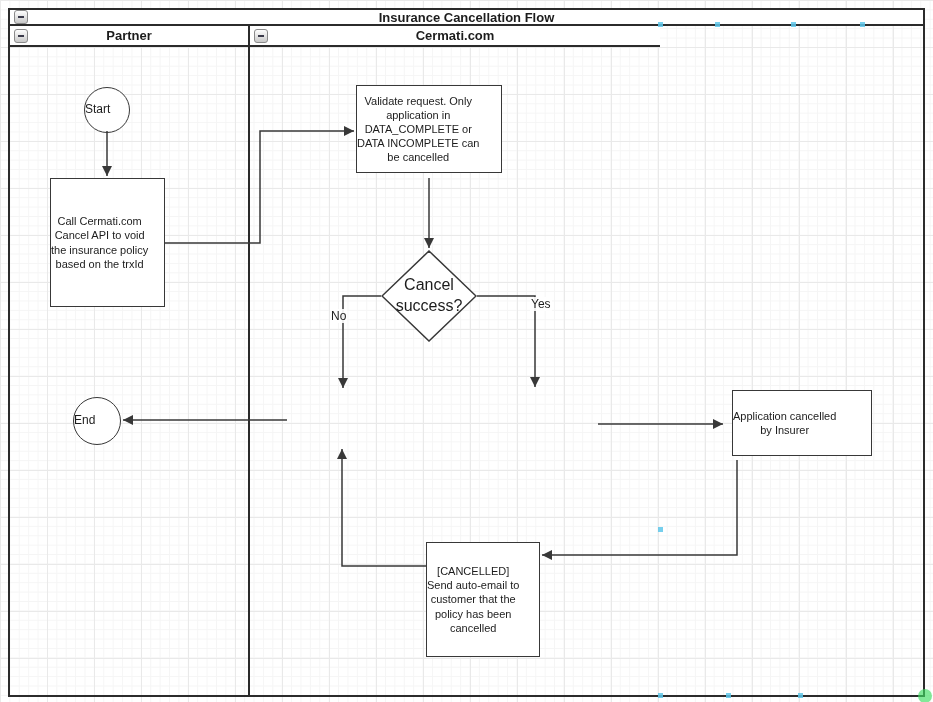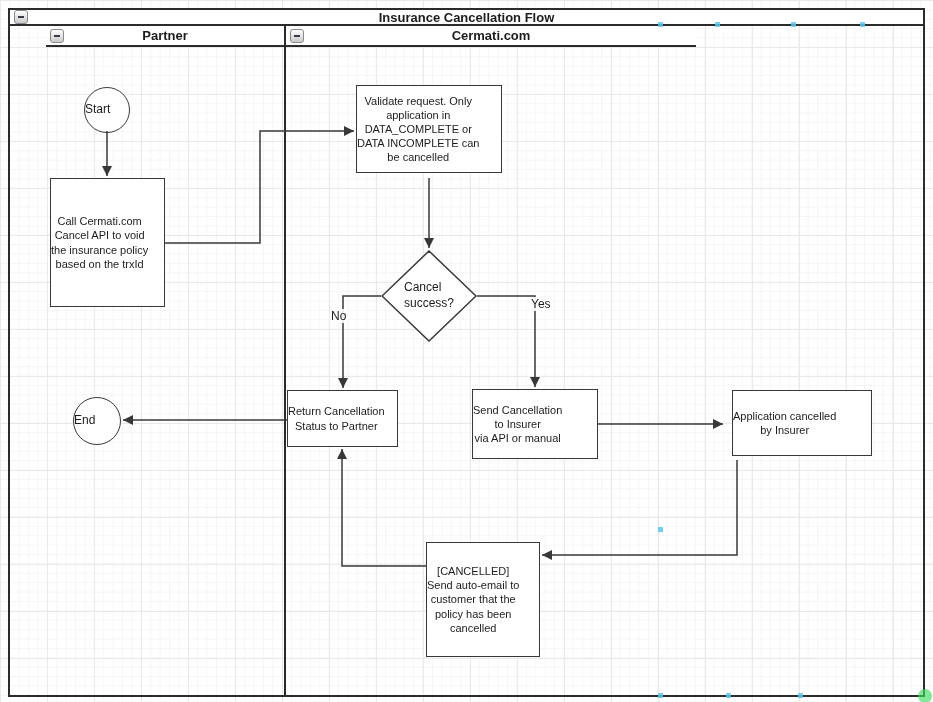--- a/index.html
+++ b/index.html
@@ -24,21 +24,21 @@
   .pool {
     position: absolute; left: 8px; top: 8px; width: 917px; height: 689px;
     border: 2px solid #2b2b2b;
     display: flex; flex-direction: column;
   }
   .pool-title {
     height: 16px; border-bottom: 2px solid #2b2b2b; background: #ffffff;
     position: relative; display: flex; align-items: center; justify-content: center;
     font-weight: bold; font-size: 13px;
   }
-  .lanes { flex: 1; display: flex; padding-left: 36px; }
+  .lanes { flex: 1; display: flex; }
   .lane { position: relative; }
   .lane + .lane { border-left: 2px solid #2b2b2b; }
   .lane-header {
     height: 21px; border-bottom: 2px solid #2b2b2b; background: #ffffff;
     position: relative; display: flex; align-items: center; justify-content: center;
     font-weight: bold; font-size: 13px;
   }
   .collapse-btn {
     position: absolute; left: 4px; top: 50%; margin-top: -7px;
     width: 14px; height: 14px; border: 1px solid #8a8a8a; border-radius: 3px;
@@ -52,21 +52,21 @@
   
   .node {
     position: absolute; background: #ffffff; border: 1.5px solid #383838;
     display: flex; align-items: center; justify-content: flex-start;
     text-align: center; font-size: 11px; line-height: 1.28; z-index: 3;
   }
   .node.circle { border-radius: 50%; font-size: 12px; }
   .node-wrap {
     position: absolute; z-index: 3;
     display: flex; align-items: center; justify-content: center;
-    text-align: left; font-size: 12px; line-height: 1.3;
+    text-align: center; font-size: 16px; line-height: 1.3;
   }
   .node-wrap svg { position: absolute; left: 0; top: 0; }
   .node-wrap .node-text { position: relative; }
   .ml { white-space: pre-line; }
   b { font-weight: normal; }
 
   
   svg.edges {
     position: absolute; left: 0; top: 0; z-index: 4; pointer-events: none;
   }
@@ -134,34 +134,25 @@
   </div>
 
   <div class="node-wrap" style="left:381px;top:250px;width:96px;height:92px">
     <svg width="96" height="92">
       <polygon points="48,1 95,46 48,91 1,46" fill="#ffffff" stroke="#383838" stroke-width="1.5"></polygon>
     </svg>
     <div class="node-text ml">Cancel
 success?</div>
   </div>
 
-  <div class="node" style="left:287px;top:390px;width:111px;height:57px">
-    <div class="ml">Return Cancellation
-Status to Partner</div>
-  </div>
 
   <div class="node circle" style="left:73px;top:397px;width:48px;height:48px">
     <span>End</span>
   </div>
 
-  <div class="node" style="left:472px;top:389px;width:126px;height:70px">
-    <div class="ml">Send Cancellation
-to Insurer
-via API or manual</div>
-  </div>
 
   <div class="node" style="left:732px;top:390px;width:140px;height:66px">
     <div class="ml">Application cancelled
 by Insurer</div>
   </div>
 
   <div class="node" style="left:426px;top:542px;width:114px;height:115px">
     <div>
       <div><b>[CANCELLED]</b></div>
       <div class="ml">Send auto-email to

